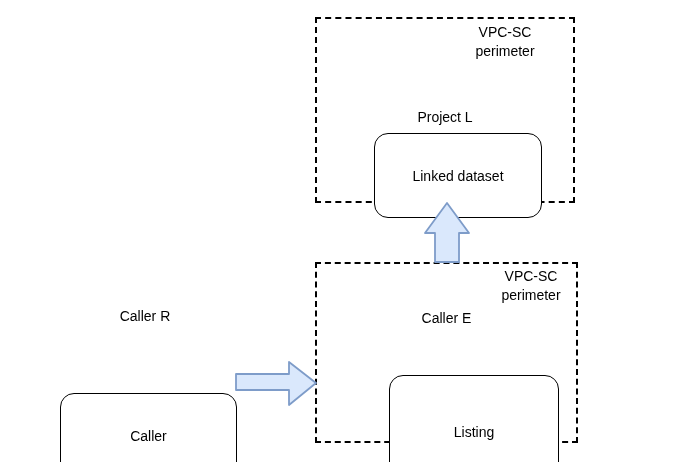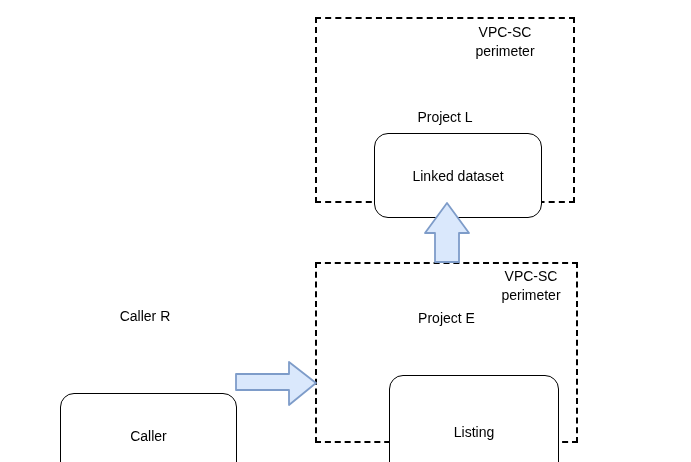--- a/index.html
+++ b/index.html
@@ -78,21 +78,21 @@
     <div class="node node-linked">
       <span>Linked dataset</span>
     </div>
   </div>
 
   <div class="perimeter perimeter-bottom">
     <div class="perimeter-label label-bottom">
       <div>VPC-SC</div>
       <div>perimeter</div>
     </div>
-    <div class="project-label project-label-bottom">Project E</div>
+    <div class="project-label project-label-bottom">Caller E</div>
     <div class="node node-listing">
       <span>Listing</span>
     </div>
   </div>
 
   <div class="ext-project-label">Caller R</div>
   <div class="node node-caller">
     <span>Caller</span>
   </div>
 

